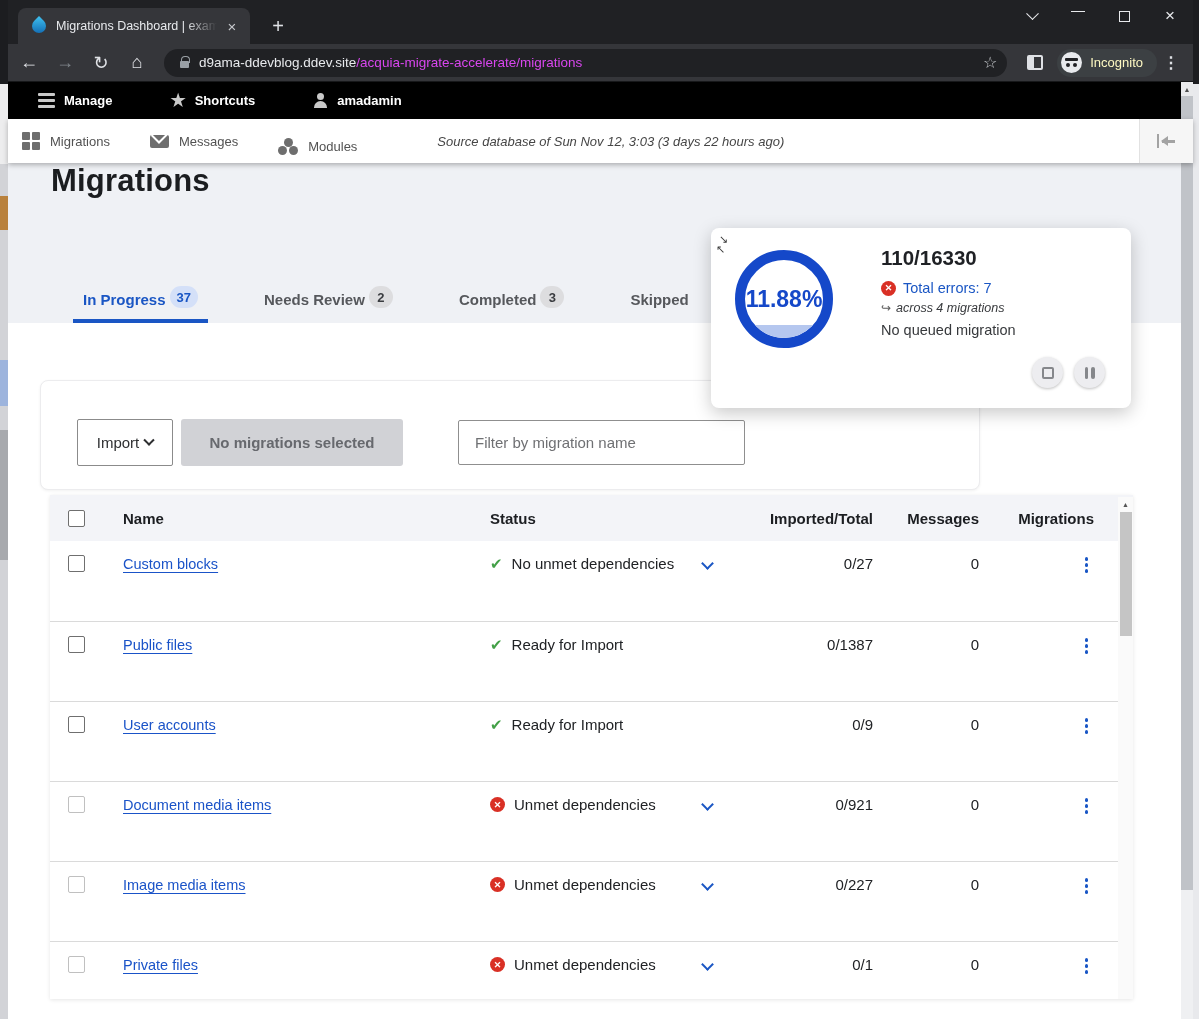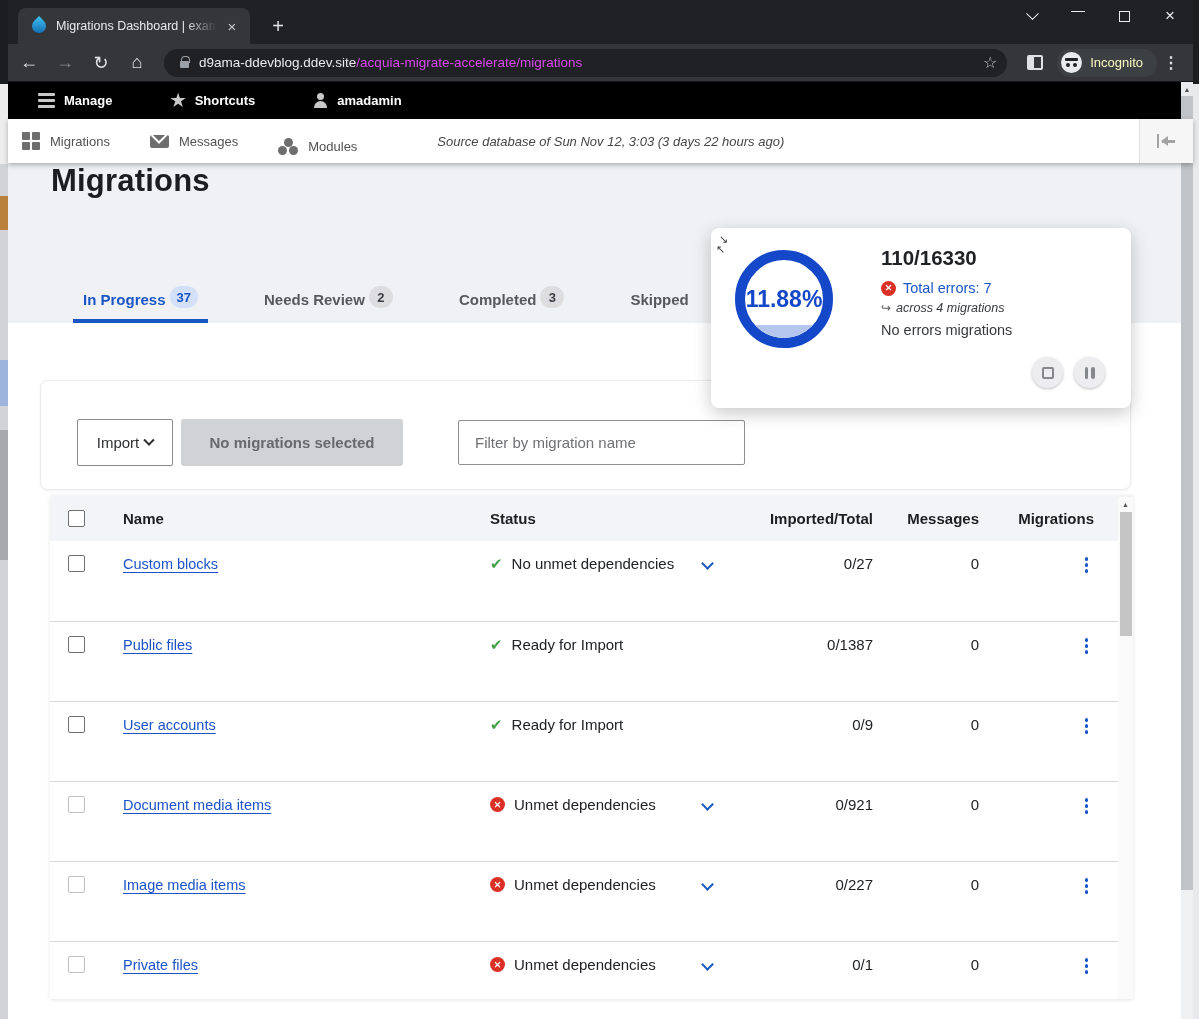--- a/index.html
+++ b/index.html
@@ -116,21 +116,21 @@
   .acrossline { margin-top:5px; font-size:12.5px; font-style:italic; color:#37393c; display:flex; gap:5px; align-items:center; }
   .acrossline .hook { font-style:normal; color:#5a5a5a; font-size:12px; }
   .queueline { margin-top:7px; font-size:14.5px; color:#37393c; }
   .wbtns { position:absolute; right:26px; bottom:20px; display:flex; gap:11px; }
   .roundbtn { width:31px; height:31px; border-radius:50%; background:#ededf0; box-shadow:0 1px 3px rgba(0,0,0,0.25); display:flex; align-items:center; justify-content:center; }
   .stop-ico { width:12px; height:12px; border:2px solid #85878b; border-radius:2px; }
   .pause-ico { display:flex; gap:3px; }
   .pause-ico i { width:3.5px; height:12px; background:#85878b; border-radius:2px; }
 
   
-  .controls { position:absolute; left:32px; top:261px; width:1091px; height:110px; background:#fff; border:1px solid #ececee; border-radius:8px; box-shadow:0 1px 3px rgba(0,0,0,0.06); }
+  .controls { position:absolute; left:32px; top:261px; width:940px; height:110px; background:#fff; border:1px solid #ececee; border-radius:8px; box-shadow:0 1px 3px rgba(0,0,0,0.06); }
   .import-btn { position:absolute; left:36px; top:38px; width:96px; height:47px; background:#fff; border:1px solid #8b8b8b; border-radius:2px; display:flex; align-items:center; justify-content:center; gap:6px; font-size:15px; color:#2e2f31; }
   .import-btn .ichev { width:8px; height:8px; border-right:2px solid #2e2f31; border-bottom:2px solid #2e2f31; transform:rotate(45deg) translate(-2px,-2px); }
   .sel-btn { position:absolute; left:140px; top:38px; width:222px; height:47px; background:#d1d2d6; border:none; border-radius:3px; font-size:15px; font-weight:700; color:#67696e; display:flex; align-items:center; justify-content:center; }
   .filter-input { position:absolute; left:417px; top:39px; width:287px; height:45px; border:1px solid #8f8f8f; border-radius:2px; padding:0 16px; font-size:15px; color:#222; font-family:"Liberation Sans",sans-serif; }
   .filter-input::placeholder { color:#6f7073; }
 
   
   .tcard { position:absolute; left:42px; top:376px; width:1083px; height:504px; background:#fff; box-shadow:0 1px 4px rgba(0,0,0,0.10); }
   .thead { display:flex; height:46px; background:#f3f4f8; align-items:center; font-size:15px; font-weight:700; color:#1c1e22; }
   .trow { display:flex; height:80px; padding-top:14px; align-items:flex-start; border-top:1px solid #dadada; font-size:15px; color:#202225; }
@@ -311,21 +311,21 @@
         <div class="winfo">
           <div class="big">110/16330</div>
           <div class="errline">
             <span class="erricon">✕</span>
             <a class="errlink">Total errors: 7</a>
           </div>
           <div class="acrossline">
             <span class="hook">↪</span>
             <span>across 4 migrations</span>
           </div>
-          <div class="queueline">No errors migrations</div>
+          <div class="queueline">No queued migration</div>
         </div>
         <div class="wbtns">
           <div class="roundbtn">
               <div class="stop-ico"></div>
             </div>
           <div class="roundbtn">
               <div class="pause-ico">
                 <i></i>
                 <i></i>
               </div>

